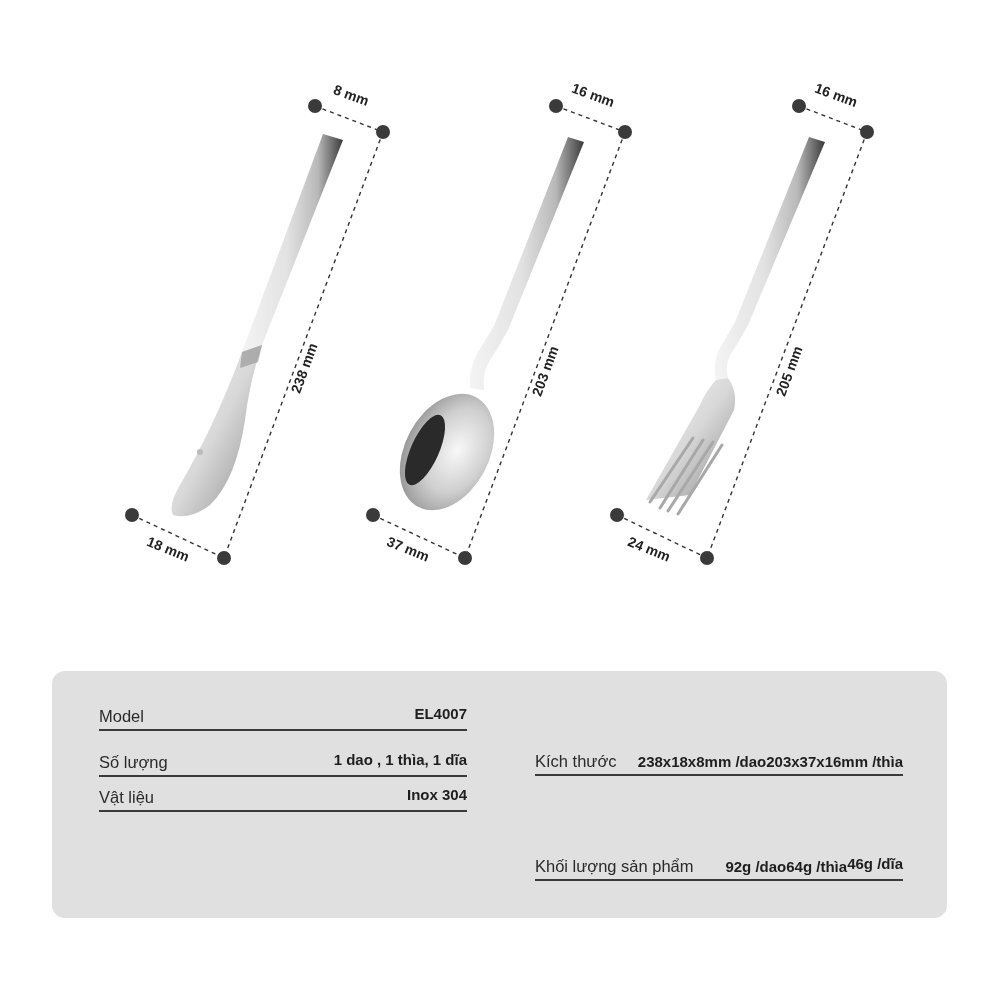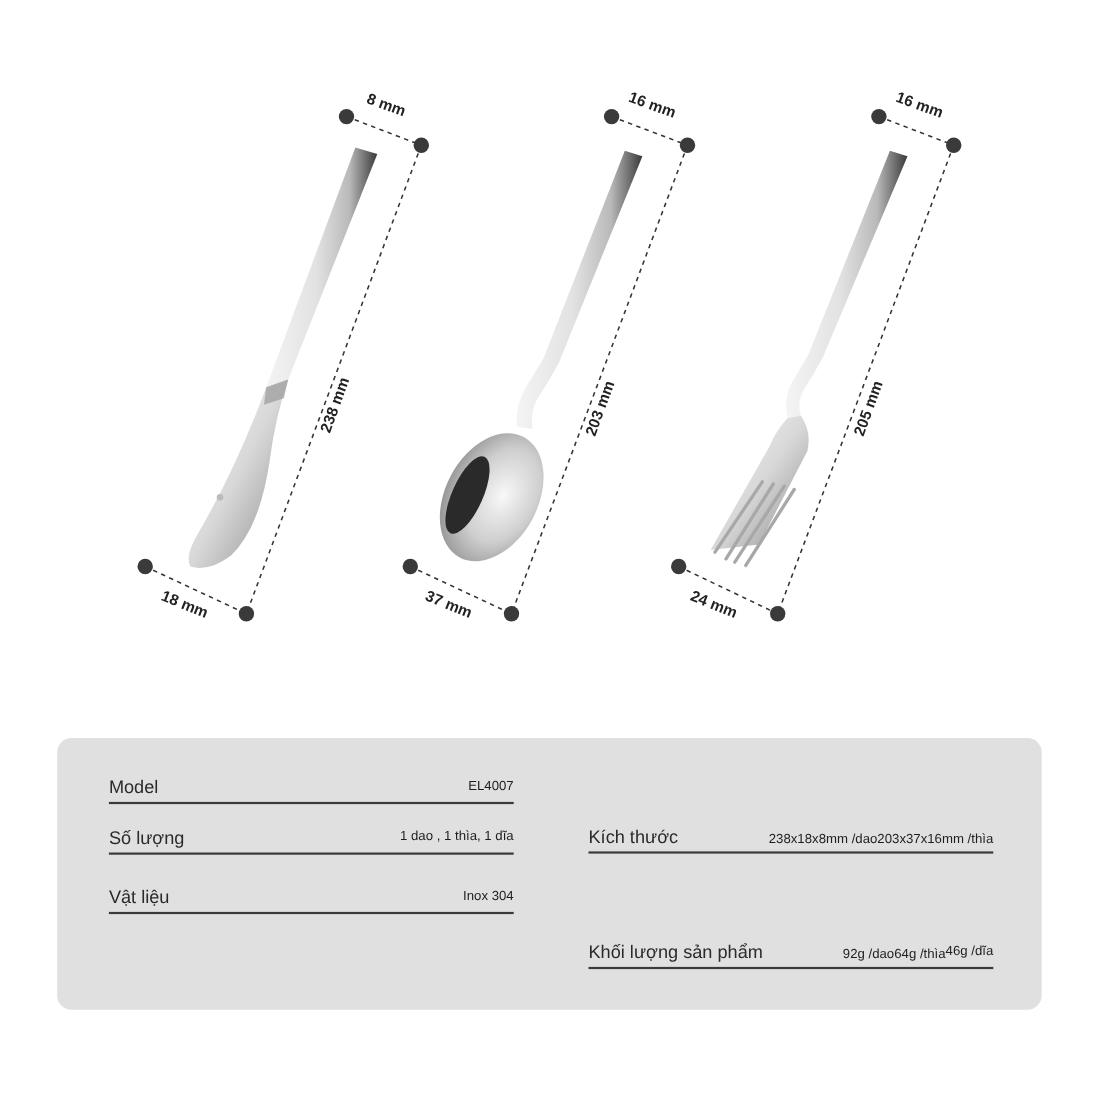--- a/index.html
+++ b/index.html
@@ -33,22 +33,22 @@
       justify-content: space-between;
       align-items: flex-end;
     }
     .spec-label {
       font-size: 16.5px;
       color: #2a2a2a;
       padding-bottom: 3px;
       white-space: nowrap;
     }
     .spec-value {
-      font-size: 12px;
-      font-weight: normal;
+      font-size: 15px;
+      font-weight: bold;
       color: #1e1e1e;
       text-align: center;
       padding-bottom: 3px;
       white-space: nowrap;
       line-height: 24px;
     }
     .multi { display: flex; flex-direction: row; align-items: flex-end; }
   </style>
 </head>
 <body>
@@ -150,21 +150,21 @@
 <div class="spec-panel">
 
   <div class="spec-row" style="left:47px; top:28px; width:368px; height:32px;">
     <span class="spec-label">Model</span>
     <span class="spec-value">EL4007</span>
   </div>
   <div class="spec-row" style="left:47px; top:74px; width:368px; height:32px;gap:16px;">
     <span class="spec-label">Số lượng</span>
     <span class="spec-value">1 dao , 1 thìa, 1 dĩa</span>
   </div>
-  <div class="spec-row" style="left:47px; top:127px; width:368px; height:33px;gap:44px;">
+  <div class="spec-row" style="left:47px; top:108px; width:368px; height:33px;gap:44px;">
     <span class="spec-label">Vật liệu</span>
     <span class="spec-value">Inox 304</span>
   </div>
 
   <div class="spec-row" style="left:483px; top:24px; width:368px; height:81px;">
     <span class="spec-label">Kích thước</span>
     <div class="multi">
       <span class="spec-value" style="padding-bottom:0">238x18x8mm /dao</span>
       <span class="spec-value" style="padding-bottom:0">203x37x16mm /thìa</span>
     </div>

